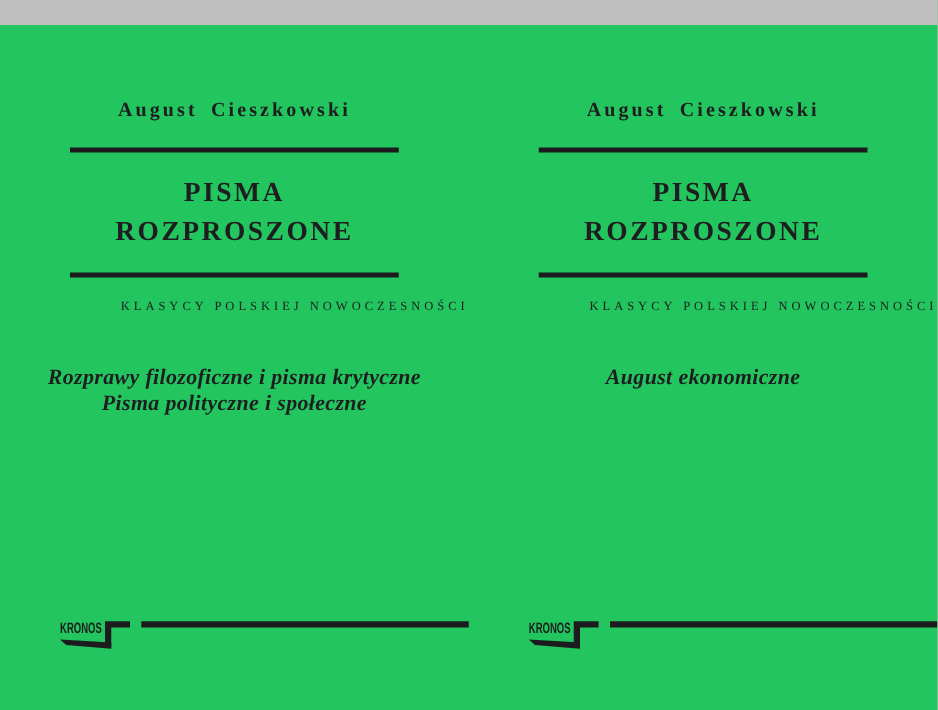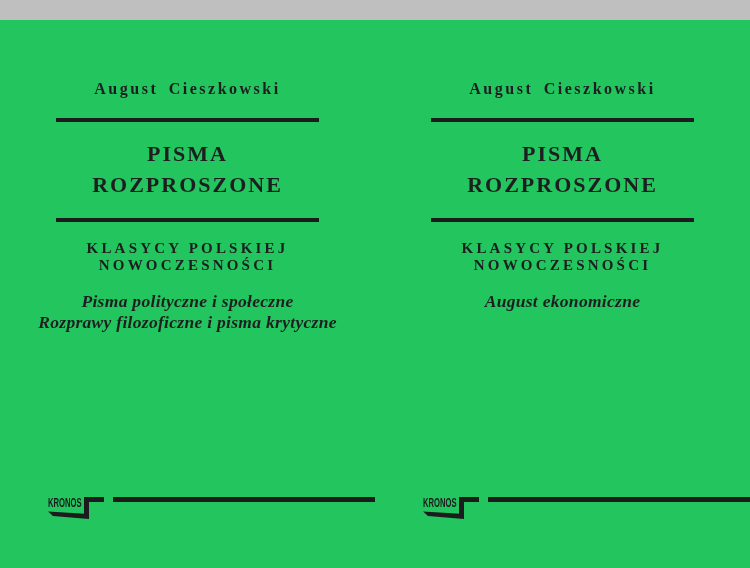--- a/index.html
+++ b/index.html
@@ -52,23 +52,23 @@
     font-size: 22px;
     line-height: 31px;
     font-weight: bold;
     letter-spacing: 2px;
   }
   .series {
     position: absolute;
     top: 220px;
     left: 0;
     right: 0;
-    text-align: center;
-    font-size: 15px;
-    font-weight: bold;
+    text-align: right;
+    font-size: 10px;
+    font-weight: normal;
     letter-spacing: 3.2px;
   }
   .subtitle {
     position: absolute;
     top: 271px;
     left: 0;
     right: 0;
     text-align: center;
     font-size: 17.5px;
     line-height: 21px;
@@ -112,22 +112,22 @@
   <div class="cover">
     <div class="author">August Cieszkowski</div>
     <div class="rule rule-top"></div>
     <div class="title">
       <div>PISMA</div>
       <div>ROZPROSZONE</div>
     </div>
     <div class="rule rule-bottom"></div>
     <div class="series">KLASYCY POLSKIEJ NOWOCZESNOŚCI</div>
     <div class="subtitle">
+      <div>Rozprawy filozoficzne i pisma krytyczne</div>
       <div>Pisma polityczne i społeczne</div>
-      <div>Rozprawy filozoficzne i pisma krytyczne</div>
     </div>
     <div class="logo-row">
       <svg class="kronos-svg" viewBox="0 0 56 32">
         <text class="kronos-word" x="0" y="15.5" font-size="12" textLength="33.5" lengthAdjust="spacingAndGlyphs">KRONOS</text>
         <polygon points="36,6 56,6 56,11 41,11 41,27 36,27" fill="#1c1c1e"></polygon>
         <polygon points="0,20.5 41,23 41,28 5,25" fill="#1c1c1e"></polygon>
       </svg>
       <div class="footer-rule"></div>
     </div>
   </div>

